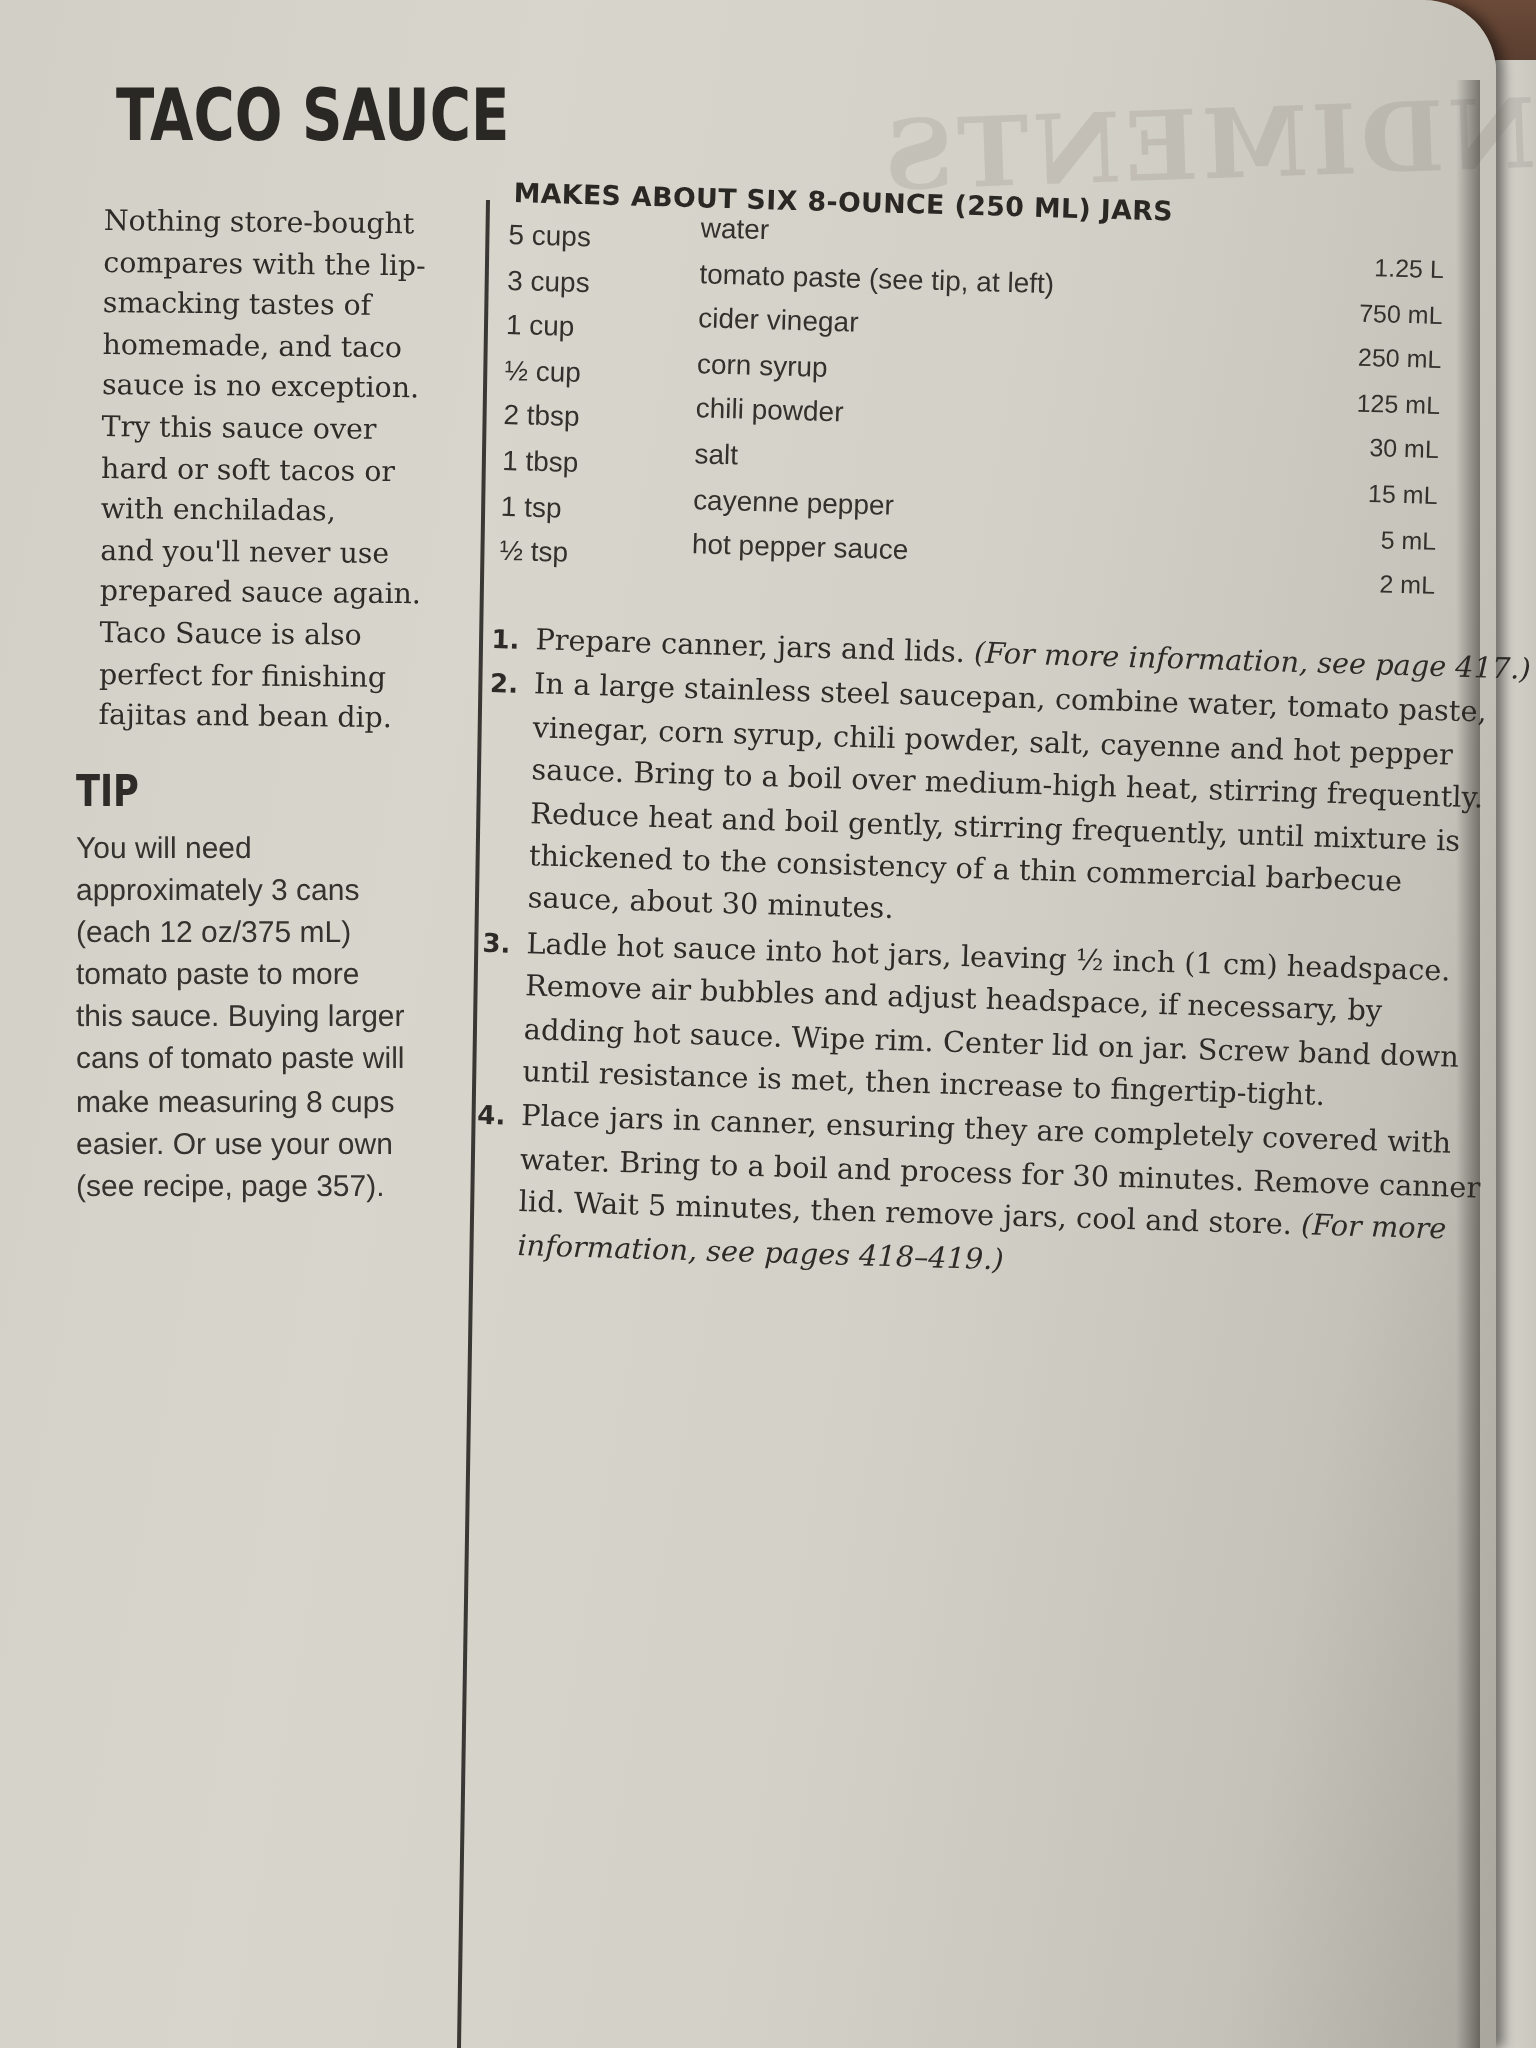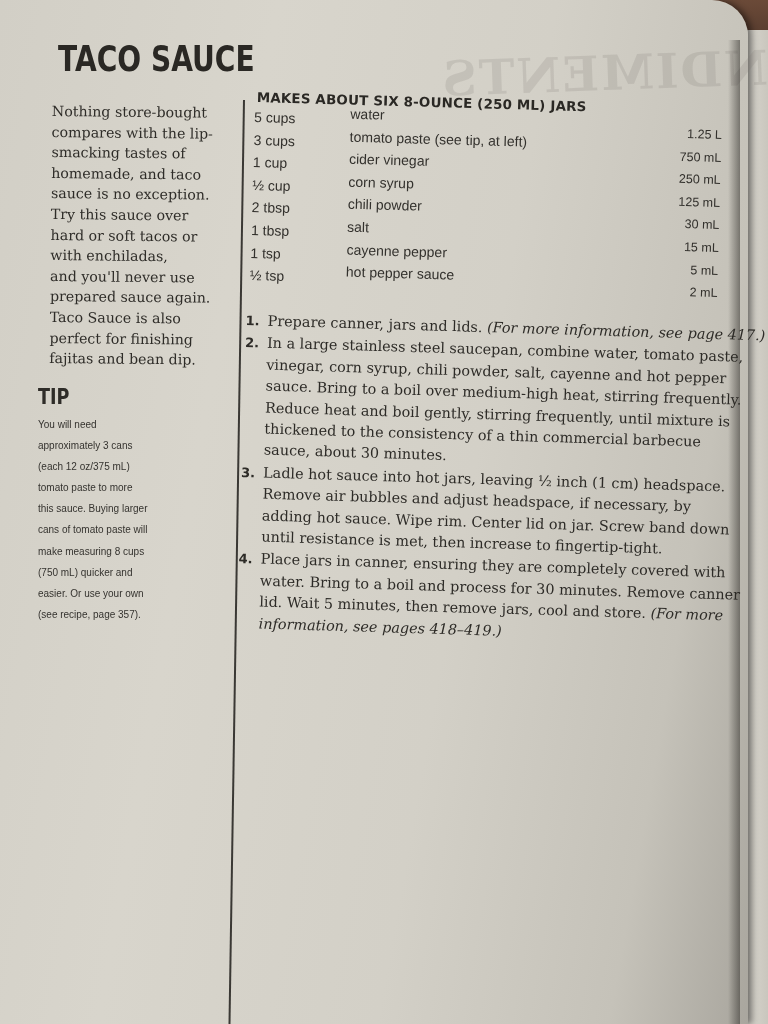--- a/index.html
+++ b/index.html
@@ -44,21 +44,21 @@
     color:#2e2c28; margin:0; transform:rotate(0.6deg); transform-origin:left top;
   }
   .intro span { display:block; white-space:nowrap; }
   .tip-title {
     position:absolute; left:38px; top:384px; margin:0;
     font-family:"DejaVu Sans", sans-serif; font-weight:bold; font-size:22px;
     color:#2e2c28; transform:scaleX(0.8); transform-origin:left top;
   }
   .tip-body {
     position:absolute; left:38px; top:414px; width:200px;
-    font-family:"Liberation Sans", sans-serif; font-size:10px; line-height:21.1px;
+    font-family:"Liberation Sans", sans-serif; font-size:15px; line-height:21.1px;
     color:#35332f; margin:0;
   }
   .tip-body span { display:block; white-space:nowrap; }
   .divider {
     position:absolute; left:243px; top:100px; width:1.6px; height:930px;
     background:#3a3834; transform:rotate(0.9deg); transform-origin:top left;
   }
   .recipe {
     position:absolute; left:255px; top:90px; width:480px;
     transform:rotate(1.6deg); transform-origin:left top;
@@ -116,21 +116,20 @@
 
   <h2 class="tip-title">TIP</h2>
   <p class="tip-body">
     <span>You will need</span>
     <span>approximately 3 cans</span>
     <span>(each 12 oz/375 mL)</span>
     <span>tomato paste to more</span>
     <span>this sauce. Buying larger</span>
     <span>cans of tomato paste will</span>
     <span>make measuring 8 cups</span>
-    <span>(750 mL) quicker and</span>
     <span>easier. Or use your own</span>
     <span>(see recipe, page 357).</span>
   </p>
 
   <div class="divider"></div>
 
   <div class="recipe">
     <p class="yield">MAKES ABOUT SIX 8-OUNCE (250 ML) JARS</p>
 
     <div class="ing-row">

